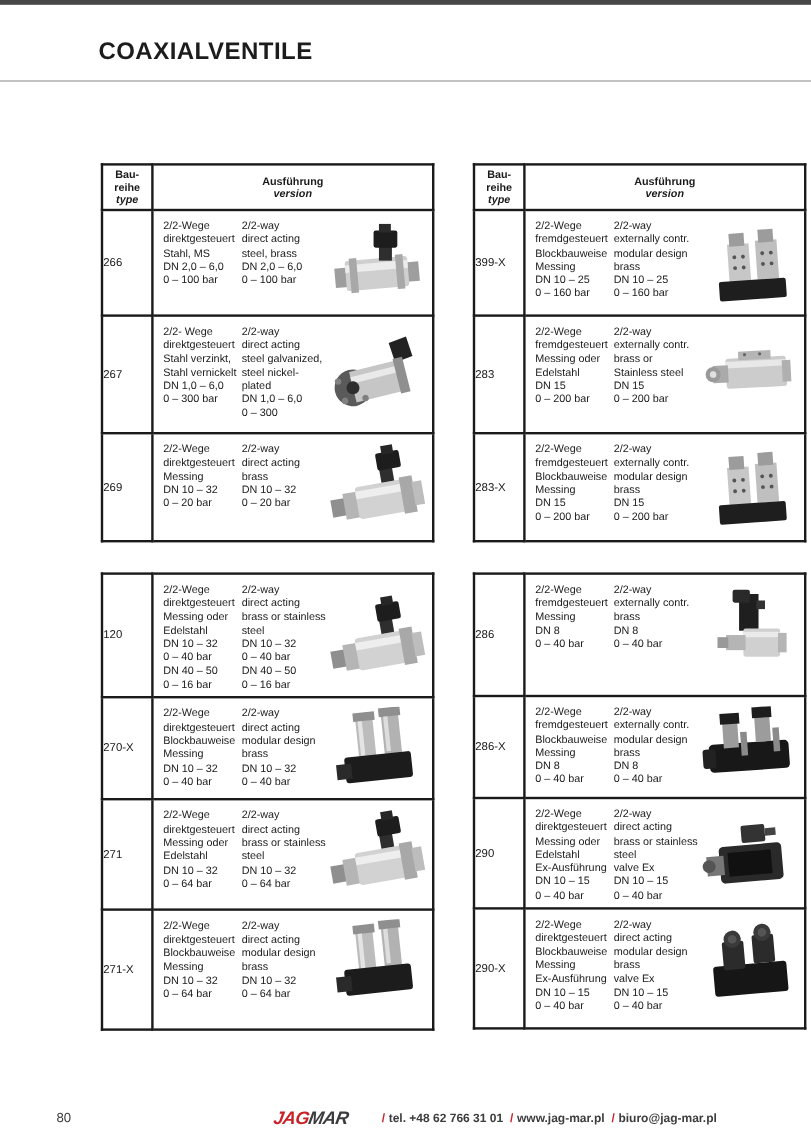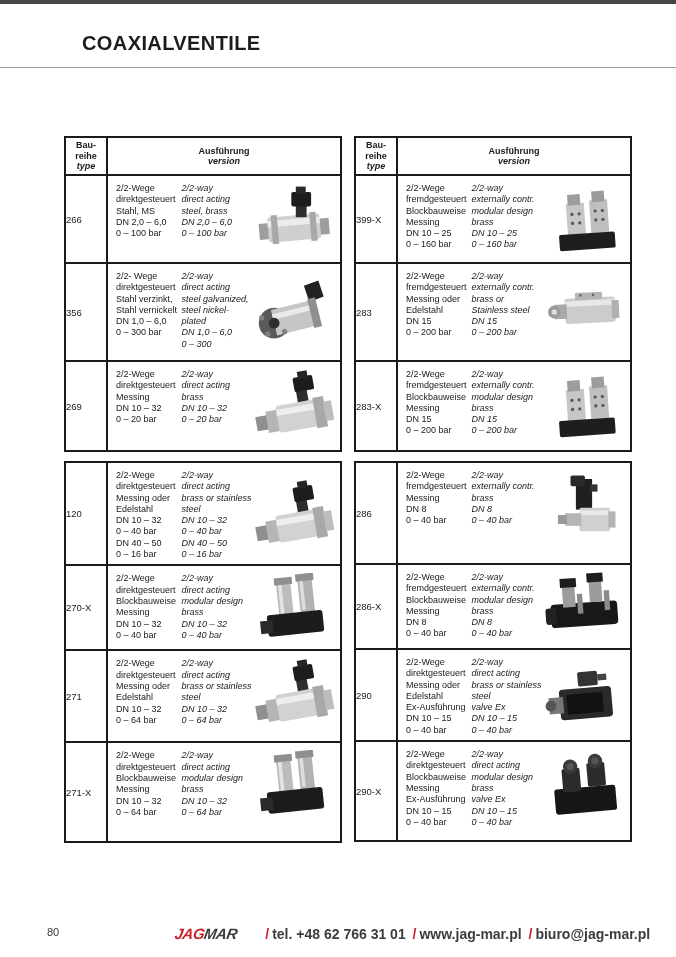--- a/index.html
+++ b/index.html
@@ -3,41 +3,41 @@
 <meta charset="utf-8">
 <style>
   html,body{margin:0;padding:0;}
   body{width:676px;height:957px;background:#fff;font-family:"Liberation Sans",sans-serif;color:#1a1a1a;position:relative;overflow:hidden;}
   .top-bar{width:100%;height:4px;background:#474747;}
   .header{padding:26px 16px 0 82px;}
   .title-de{font-size:20px;font-weight:bold;letter-spacing:.4px;color:#1c1c1c;margin:0;line-height:27px;}
   .title-en{font-size:20px;font-weight:bold;letter-spacing:.4px;color:#757575;margin:0;line-height:27px;}
   .rule{border:none;border-top:1px solid #9a9a9a;margin:10px 0 0 0;}
   .tables{display:flex;gap:12px;padding-left:64px;margin-top:68px;}
-  .col{width:278px;display:flex;flex-direction:column;gap:9px;}
+  .col{width:278px;display:flex;flex-direction:column;gap:25px;margin-left:20px;}
   table{border-collapse:collapse;width:278px;table-layout:fixed;}
   td,th{border:2px solid #1a1a1a;padding:0;}
   col.c-type{width:42px;}
   th{vertical-align:middle;}
   .hb{font-weight:bold;font-size:9px;line-height:10.5px;white-space:pre-line;text-align:center;}
   .hi{font-weight:bold;font-style:italic;font-size:9px;line-height:10.5px;text-align:center;}
   .tc{vertical-align:middle;font-size:9.5px;color:#1a1a1a;}
   .cc{vertical-align:top;}
   .cf{display:flex;padding:7px 4px 4px 8px;height:100%;box-sizing:border-box;align-items:flex-start;}
   .de{width:76px;font-size:9px;line-height:11.3px;white-space:pre-line;}
-  .en{width:82px;font-size:9px;line-height:11.3px;font-style:italic;white-space:pre-line;}
+  .en{width:82px;font-size:9px;line-height:11.3px;white-space:pre-line;}
   .ph{flex:1;align-self:stretch;display:flex;align-items:center;justify-content:center;}
   .ph svg{width:84px;height:72px;}
   .footer{position:absolute;left:0;top:922px;width:676px;height:24px;padding-left:29px;}
   .pagenum{position:absolute;left:47px;top:4px;font-size:11px;color:#3c3c3e;}
   .footer-center{position:absolute;left:120px;right:0;top:2px;text-align:center;white-space:nowrap;}
   .logo{display:inline-block;font-style:italic;font-weight:bold;font-size:15px;letter-spacing:-.5px;transform:skewX(-10deg);vertical-align:middle;}
   .logo .jag{color:#c92128;}
   .logo .mar{color:#3c3c3e;}
-  .contact{display:inline-block;font-size:14px;font-weight:bold;color:#3c3c3e;vertical-align:middle;margin-left:21px;}
+  .contact{display:inline-block;font-size:10px;font-weight:bold;color:#3c3c3e;vertical-align:middle;margin-left:21px;}
   .slash{color:#c92128;font-weight:bold;padding:0 3px;}
 </style>
 </head>
 <body>
 
 <div class="top-bar"></div>
 
 <div class="header">
   <div class="title-de">COAXIALVENTILE</div>
 </div>
@@ -91,21 +91,21 @@
                     </g>
                     <rect x="47" y="24" width="12" height="14" fill="#2e2e2e"></rect>
                     <rect x="42" y="10" width="22" height="16" rx="2" fill="#1d1d1d"></rect>
                     <rect x="47" y="4" width="11" height="8" fill="#2a2a2a"></rect>
                   </svg>
             </div>
           </div>
             </td>
         </tr>
         <tr style="height:98px">
-          <td class="tc">356</td>
+          <td class="tc">267</td>
           <td class="cc">
               <div class="cf">
             <div class="de">2/2- Wege
 direktgesteuert
 Stahl verzinkt,
 Stahl vernickelt
 DN 1,0 – 6,0
 0 – 300 bar</div>
             <div class="en">2/2-way
 direct acting

